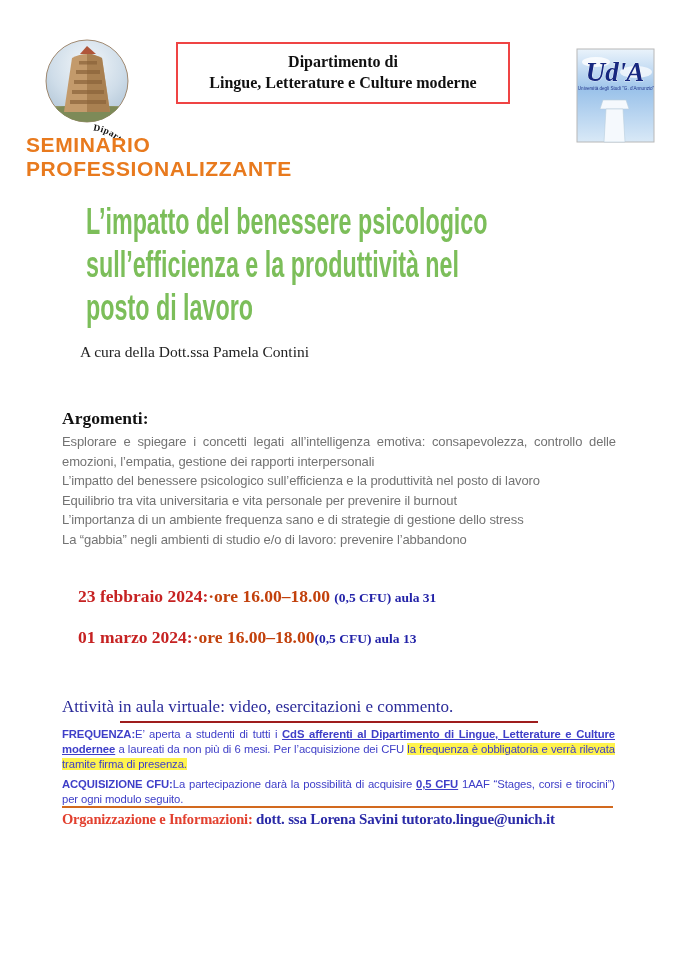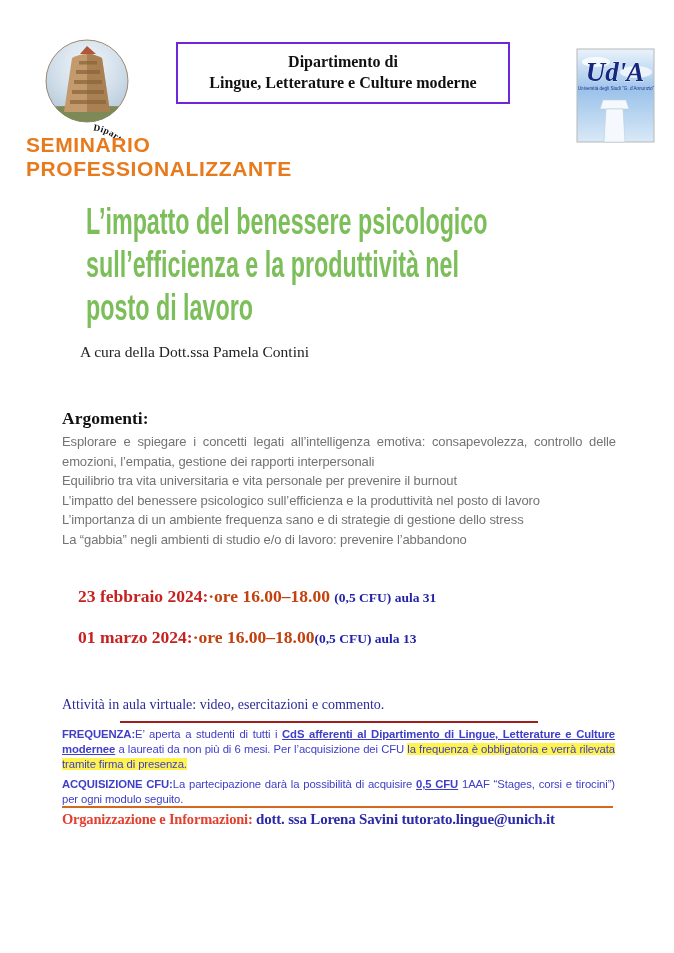--- a/index.html
+++ b/index.html
@@ -1,21 +1,21 @@
 <!DOCTYPE html>
 <html><head>
 <meta charset="utf-8">
 <style>
   html,body{margin:0;padding:0;background:#ffffff;}
   .page{position:relative;width:674px;height:953px;background:#ffffff;overflow:hidden;
         font-family:"Liberation Serif",serif;color:#1a1a1a;}
 
   
   .seal{position:absolute;left:30px;top:24px;width:114px;height:114px;}
-  .deptbox{position:absolute;left:176px;top:42px;width:334px;height:62px;border:2px solid #6d28d9;
+  .deptbox{position:absolute;left:176px;top:42px;width:334px;height:62px;border:2px solid #ef4444;
            display:flex;flex-direction:column;align-items:center;justify-content:flex-start;
            padding-top:7px;box-sizing:border-box;
            font-weight:bold;font-size:16px;line-height:21px;text-align:center;color:#111;}
   .uda{position:absolute;left:576px;top:48px;width:79px;height:95px;}
 
   
   .kicker{position:absolute;left:26px;right:0;top:133px;text-align:left;
           color:#E87A1E;font-family:"Liberation Sans",sans-serif;font-weight:800;
           font-size:21px;line-height:24px;letter-spacing:.6px;}
 
@@ -34,21 +34,21 @@
           letter-spacing:-.1px;color:#737373;}
   .topics p{margin:0;text-align:justify;}
 
   
   .session{position:absolute;left:78px;font-weight:bold;white-space:nowrap;}
   .session .date{color:#C62222;font-size:17.5px;}
   .session .time{color:#c2410c;font-size:17.5px;}
   .session .small{color:#2323A8;font-size:13.5px;}
   .s1{top:586px;} .s2{top:627px;}
 
-  .activity{position:absolute;left:62px;top:697px;font-size:14px;color:#2A2A99;}
+  .activity{position:absolute;left:62px;top:697px;font-size:17px;color:#2A2A99;}
 
   .rule-dark{position:absolute;left:120px;top:721px;width:418px;height:0;border-top:2px solid #9E1D1D;}
   .rule-orange{position:absolute;left:62px;top:806px;width:551px;height:0;border-top:2px solid #D2691E;}
 
   .legal{position:absolute;left:62px;width:553px;
          font-family:"Liberation Sans",sans-serif;font-size:11.3px;line-height:14.8px;
          letter-spacing:-.1px;color:#3E3EC8;text-align:justify;margin:0;}
   .freq{top:727px;} .acq{top:777px;}
   .b{font-weight:bold;}
   .u{text-decoration:underline;}
@@ -128,22 +128,22 @@
     <div>sull’efficienza e la produttività nel</div>
     <div>posto di lavoro</div>
   </div>
 
   <div class="byline">A cura della Dott.ssa Pamela Contini</div>
 
   <div class="arg-head">Argomenti:</div>
 
   <div class="topics">
     <p>Esplorare e spiegare i concetti legati all’intelligenza emotiva: consapevolezza, controllo delle emozioni, l’empatia, gestione dei rapporti interpersonali</p>
+    <p>L’impatto del benessere psicologico sull’efficienza e la produttività nel posto di lavoro</p>
     <p>Equilibrio tra vita universitaria e vita personale per prevenire il burnout</p>
-    <p>L’impatto del benessere psicologico sull’efficienza e la produttività nel posto di lavoro</p>
     <p>L’importanza di un ambiente frequenza sano e di strategie di gestione dello stress</p>
     <p>La “gabbia” negli ambienti di studio e/o di lavoro: prevenire l’abbandono</p>
   </div>
 
   <div class="session s1"><span class="date">23 febbraio 2024:</span><span class="time">·ore 16.00–18.00 </span><span class="small">(0,5 CFU) aula 31</span></div>
 
   <div class="session s2"><span class="date">01 marzo 2024:</span><span class="time">·ore 16.00–18.00</span><span class="small">(0,5 CFU) aula 13</span></div>
 
   <div class="activity">Attività in aula virtuale: video, esercitazioni e commento.</div>
 

